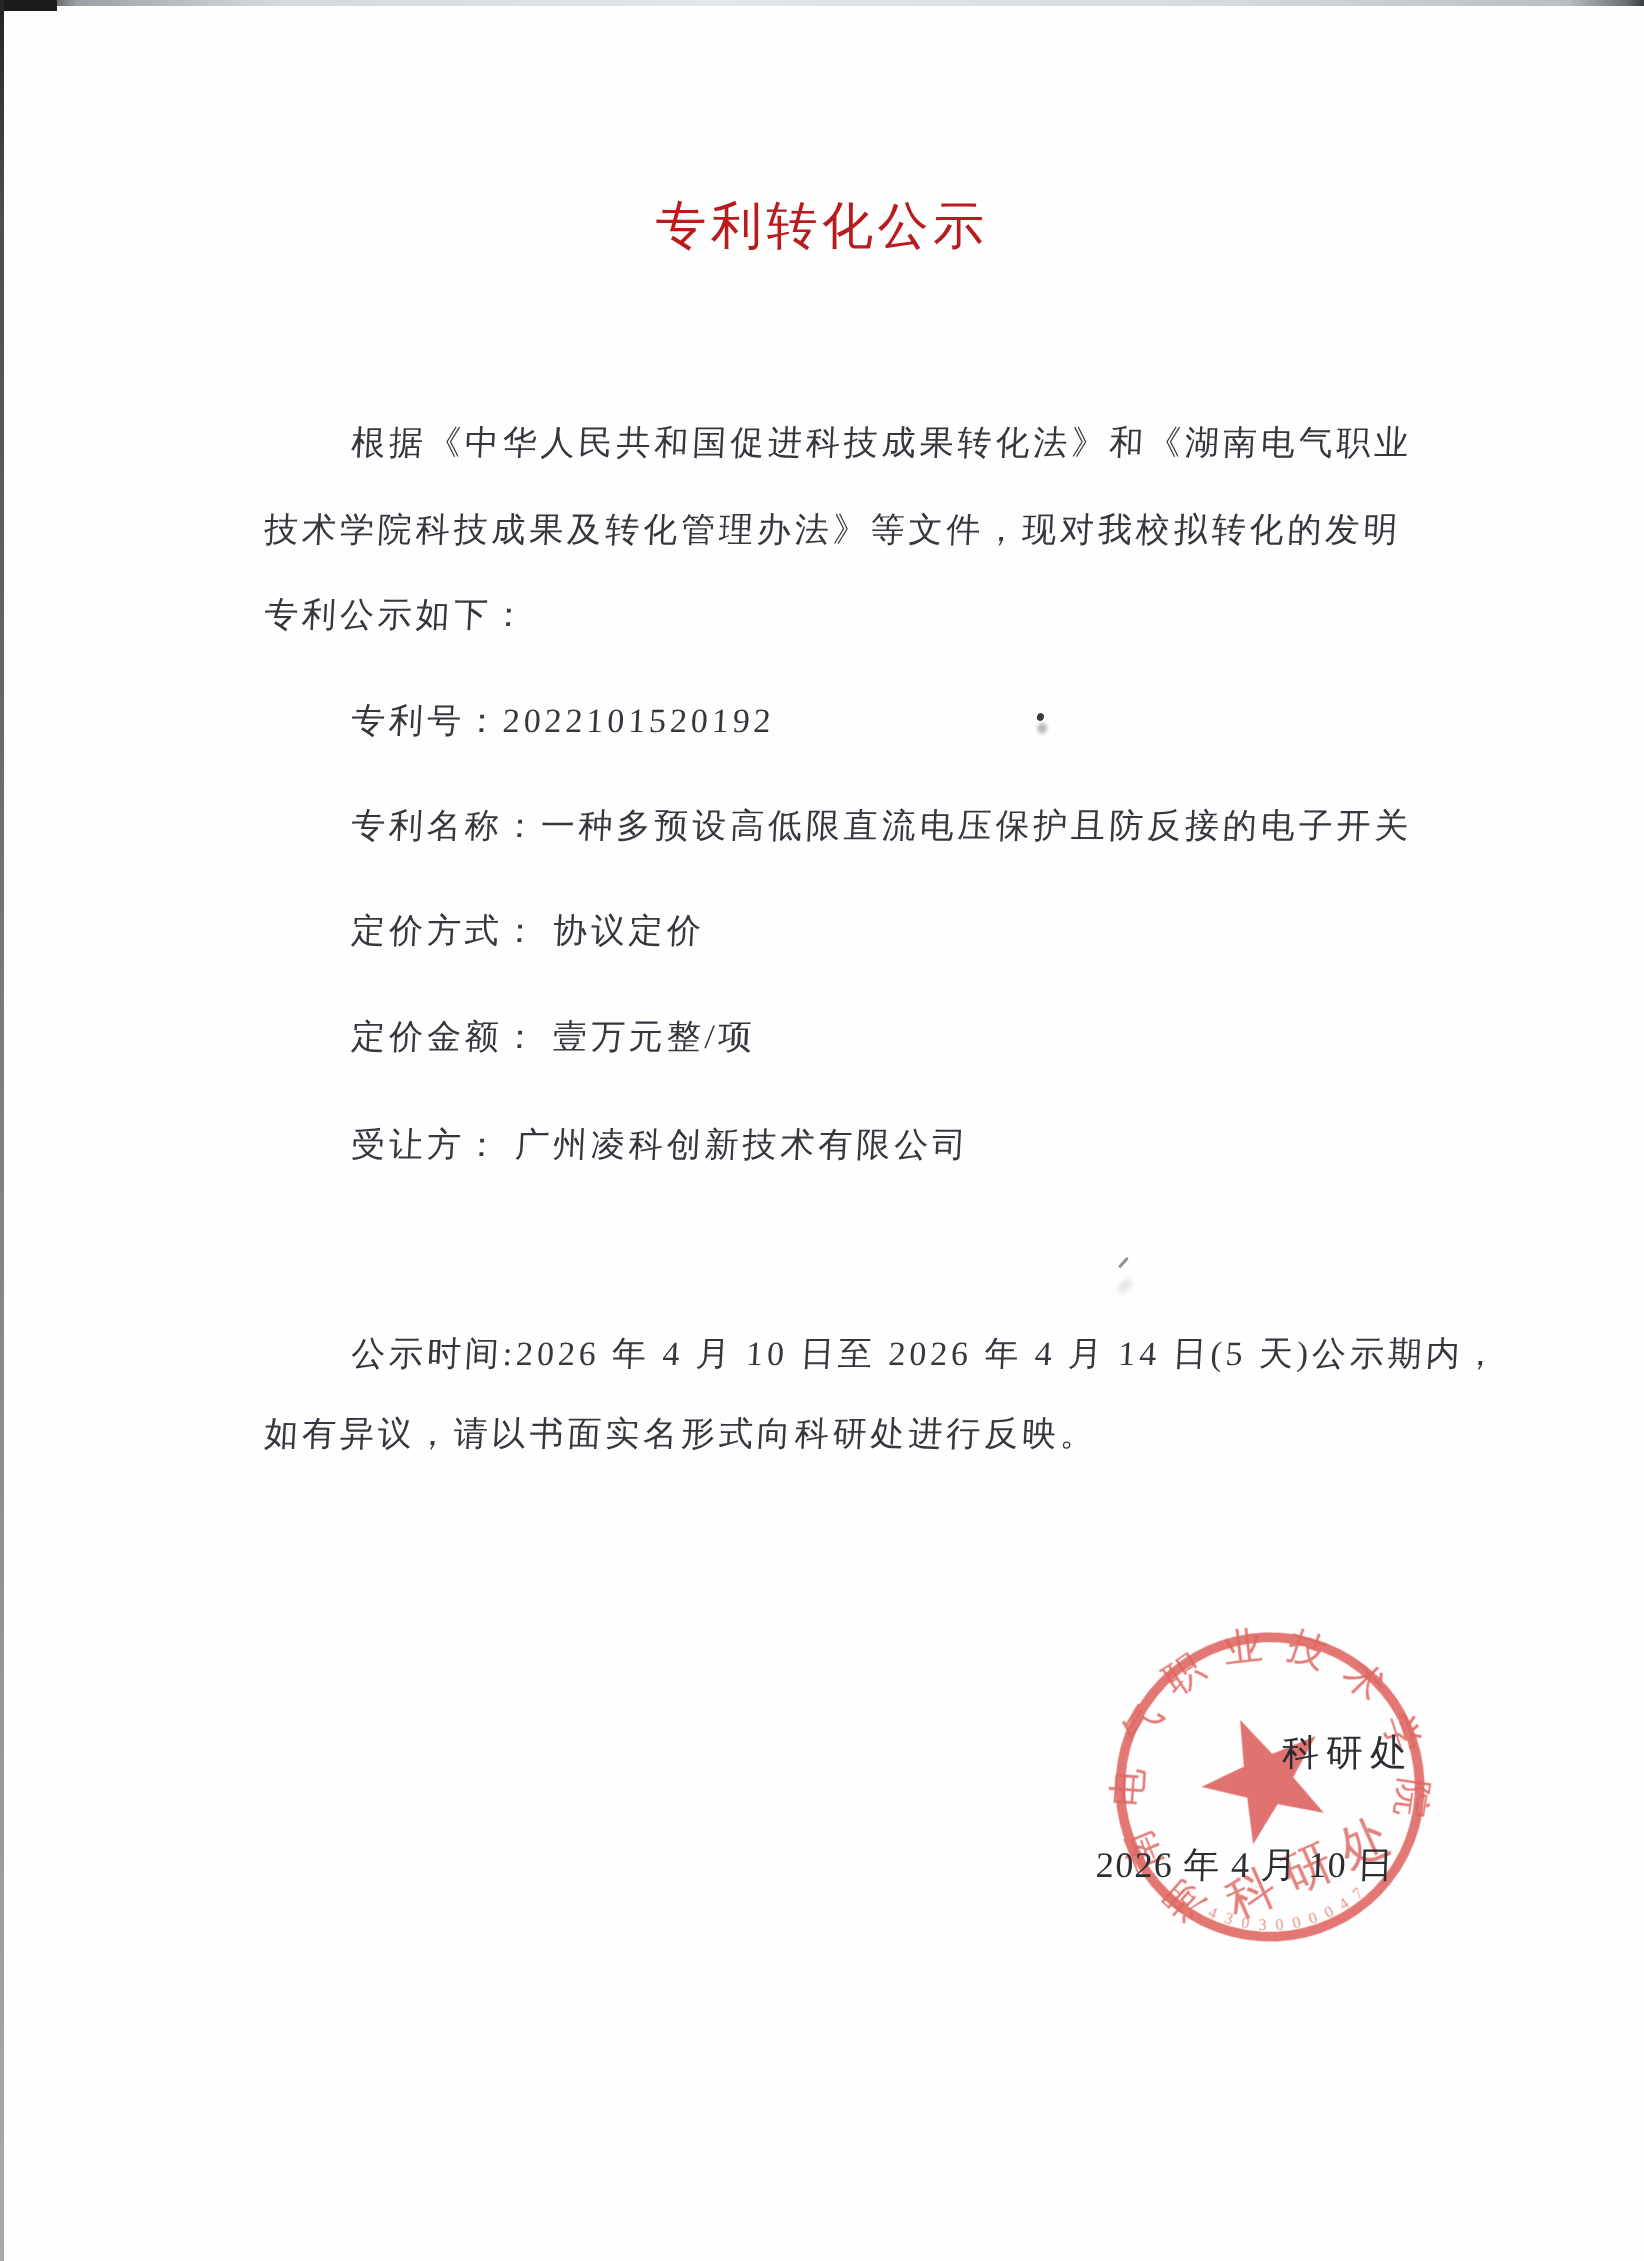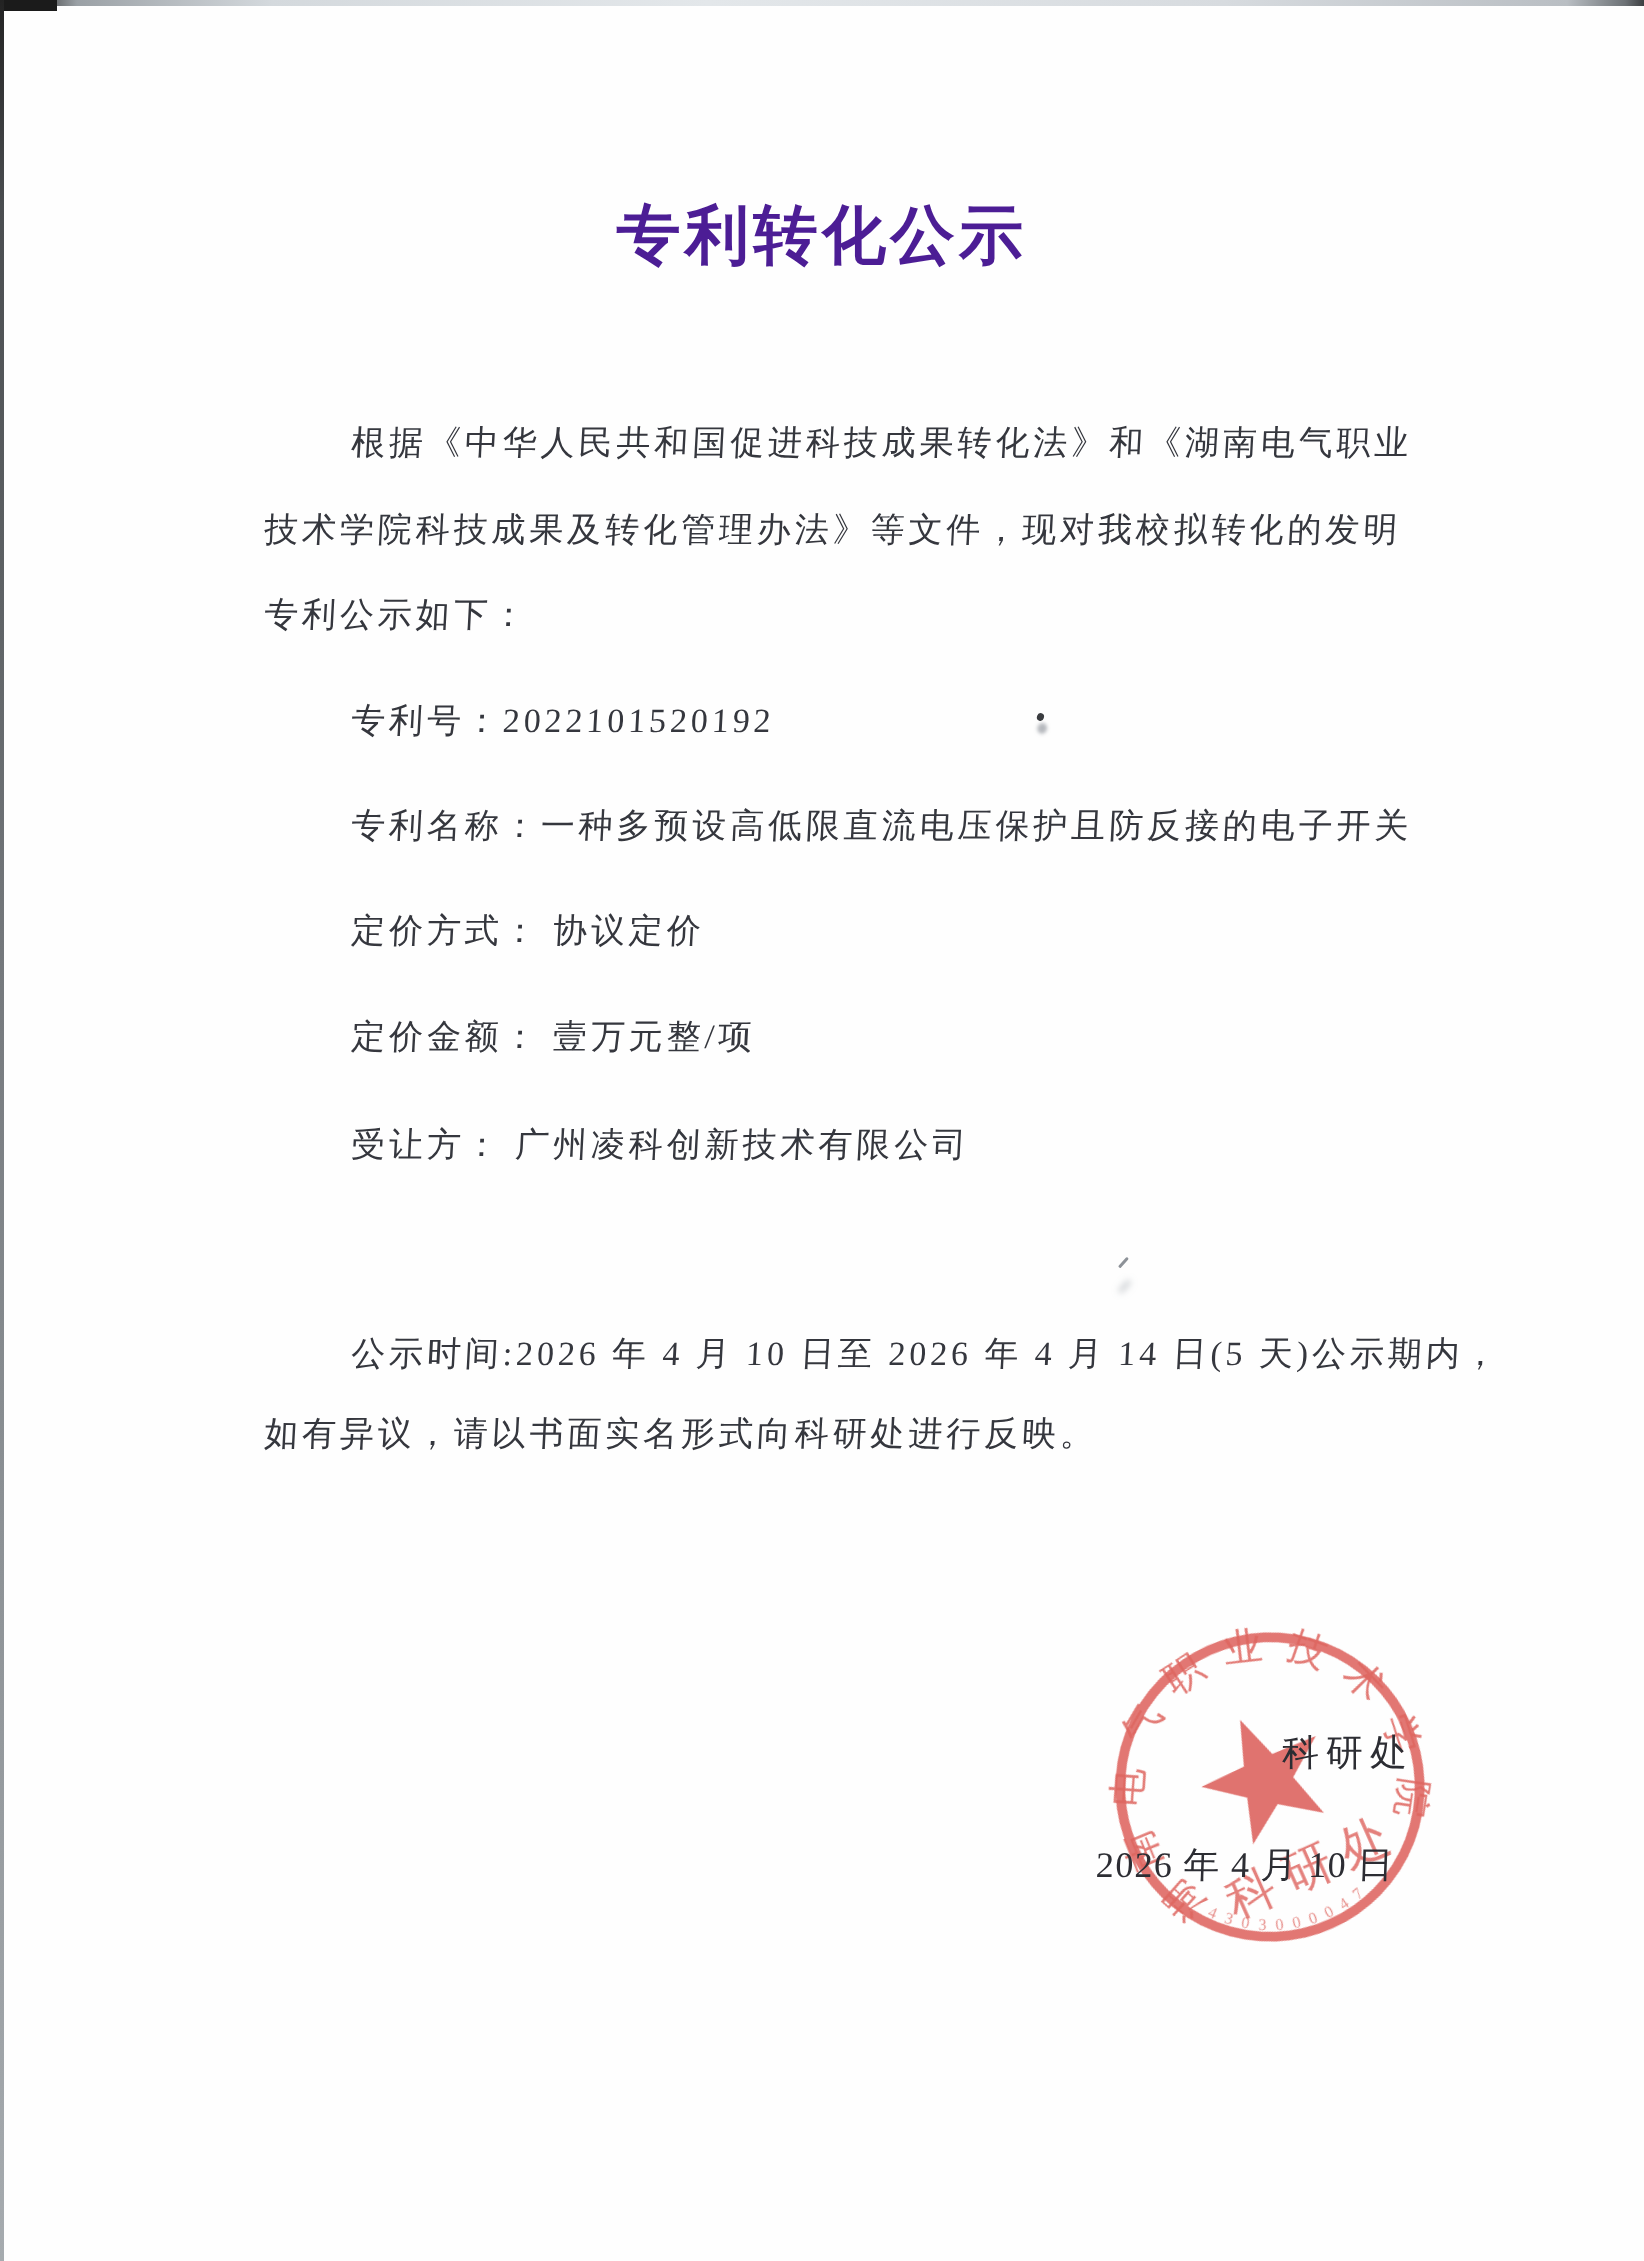--- a/index.html
+++ b/index.html
@@ -33,22 +33,22 @@
     transform:rotate(18deg);
   }
   .speck-2{
     left:1117px;top:1261px;width:13px;height:3.2px;background:#8d9298;
     transform:rotate(-48deg);border-radius:1.3px;
     box-shadow:-17px 17px 6.4px 1.3px rgba(170,176,182,.5);
   }
   
   .doc-title{
     position:absolute;left:0;right:0;top:192px;
-    text-align:center;font-size:64px;font-weight:700;
-    letter-spacing:4.5px;color:#4c1d95;white-space:nowrap;
+    text-align:center;font-size:51px;font-weight:400;
+    letter-spacing:4.5px;color:#b91c1c;white-space:nowrap;
   }
   .line{
     position:absolute;left:263px;
     font-size:34px;letter-spacing:3.9px;color:#35373e;
     white-space:nowrap;transform:skewX(-3deg);transform-origin:left bottom;
   }
   .indent{left:350px;}
   
   .sign-dept{
     position:absolute;left:1282px;top:1728px;

